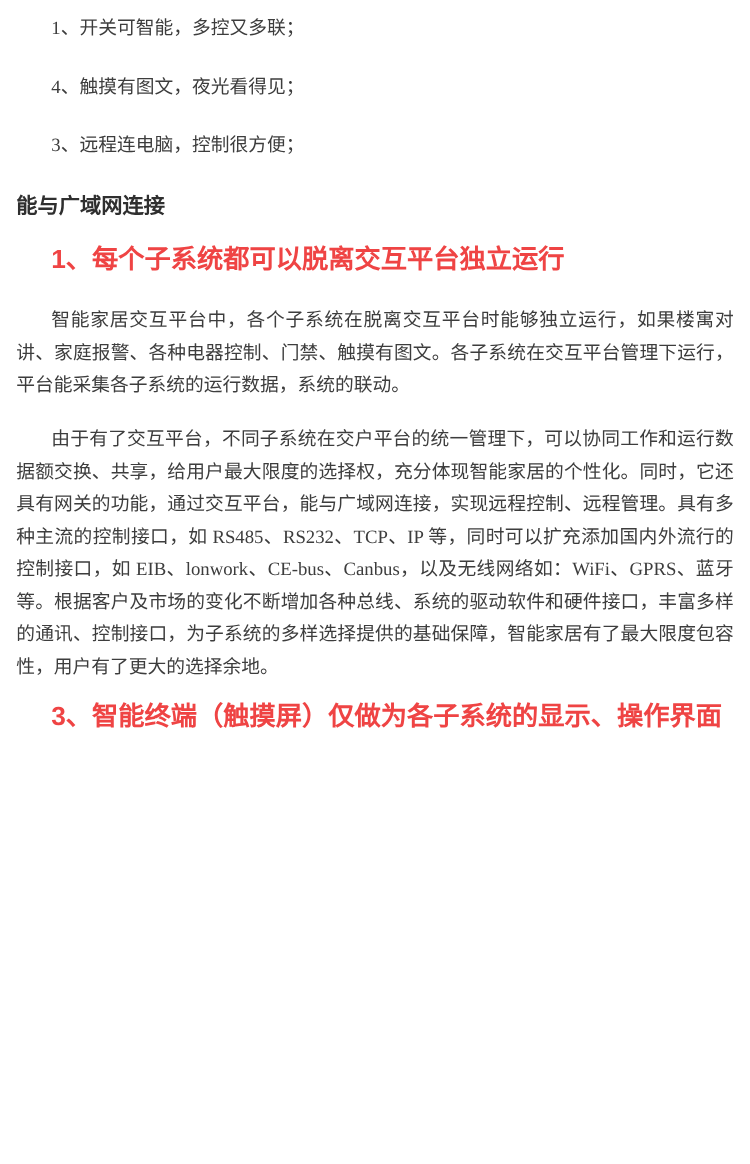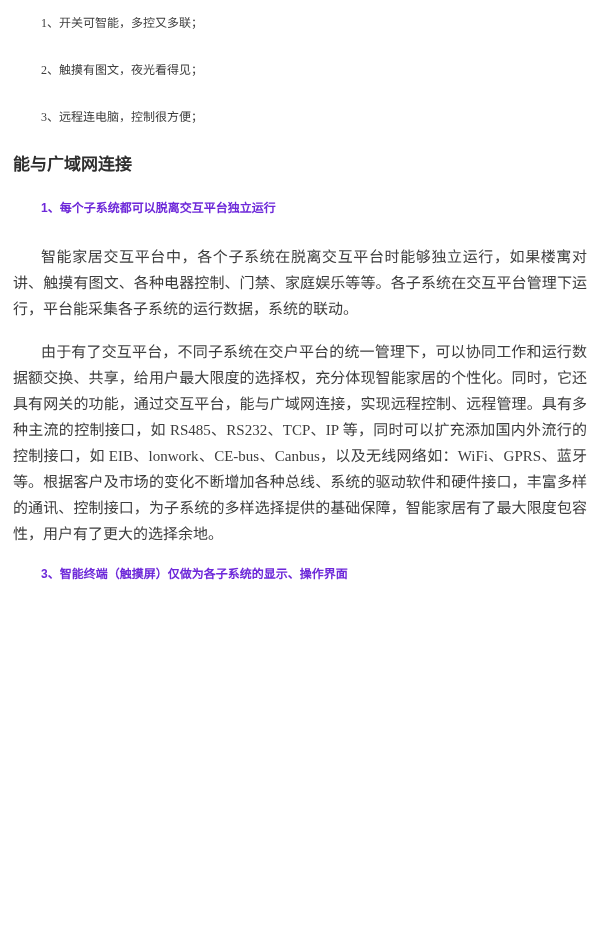--- a/index.html
+++ b/index.html
@@ -16,21 +16,21 @@
     box-sizing: border-box;
     width: 600px;
     height: 931px;
     padding: 13px 13px 0 13px;
     background: #ffffff;
     color: #3d3d3d;
     font-family: "Liberation Serif", "DejaVu Serif", serif;
   }
   .intro-item {
     margin: 0 0 27px 0;
-    font-size: 12px;
+    font-size: 15px;
     line-height: 20px;
     text-indent: 28px;
     color: #3d3d3d;
   }
   .intro-item.last {
     margin-bottom: 15px;
   }
   .section-heading {
     margin: 0 0 22px 0;
     font-family: "Liberation Sans", "DejaVu Sans", sans-serif;
@@ -44,38 +44,38 @@
     font-size: 15px;
     line-height: 26px;
     text-align: justify;
     text-indent: 28px;
     color: #3d3d3d;
   }
   .subhead {
     margin: 13px 0 26px 0;
     font-family: "Liberation Sans", "DejaVu Sans", sans-serif;
     font-weight: bold;
-    font-size: 12px;
+    font-size: 21px;
     line-height: 20px;
     text-indent: 28px;
-    color: #6d28d9;
+    color: #ef4444;
   }
 </style>
 </head>
 <body>
 
 <div class="page">
 
   <p class="intro-item">1、开关可智能，多控又多联；</p>
-  <p class="intro-item">2、触摸有图文，夜光看得见；</p>
+  <p class="intro-item">4、触摸有图文，夜光看得见；</p>
   <p class="intro-item">3、远程连电脑，控制很方便；</p>
 
   <h2 class="section-heading">能与广域网连接</h2>
 
 
   <h3 class="subhead">1、每个子系统都可以脱离交互平台独立运行</h3>
-  <p class="para">智能家居交互平台中，各个子系统在脱离交互平台时能够独立运行，如果楼寓对讲、触摸有图文、各种电器控制、门禁、家庭娱乐等等。各子系统在交互平台管理下运行，平台能采集各子系统的运行数据，系统的联动。</p>
+  <p class="para">智能家居交互平台中，各个子系统在脱离交互平台时能够独立运行，如果楼寓对讲、家庭报警、各种电器控制、门禁、触摸有图文。各子系统在交互平台管理下运行，平台能采集各子系统的运行数据，系统的联动。</p>
 
   <p class="para">由于有了交互平台，不同子系统在交户平台的统一管理下，可以协同工作和运行数据额交换、共享，给用户最大限度的选择权，充分体现智能家居的个性化。同时，它还具有网关的功能，通过交互平台，能与广域网连接，实现远程控制、远程管理。具有多种主流的控制接口，如 RS485、RS232、TCP、IP 等，同时可以扩充添加国内外流行的控制接口，如 EIB、lonwork、CE-bus、Canbus，以及无线网络如：WiFi、GPRS、蓝牙等。根据客户及市场的变化不断增加各种总线、系统的驱动软件和硬件接口，丰富多样的通讯、控制接口，为子系统的多样选择提供的基础保障，智能家居有了最大限度包容性，用户有了更大的选择余地。</p>
 
   <h3 class="subhead">3、智能终端（触摸屏）仅做为各子系统的显示、操作界面</h3>
 
 </div>
 
 </body></html>

